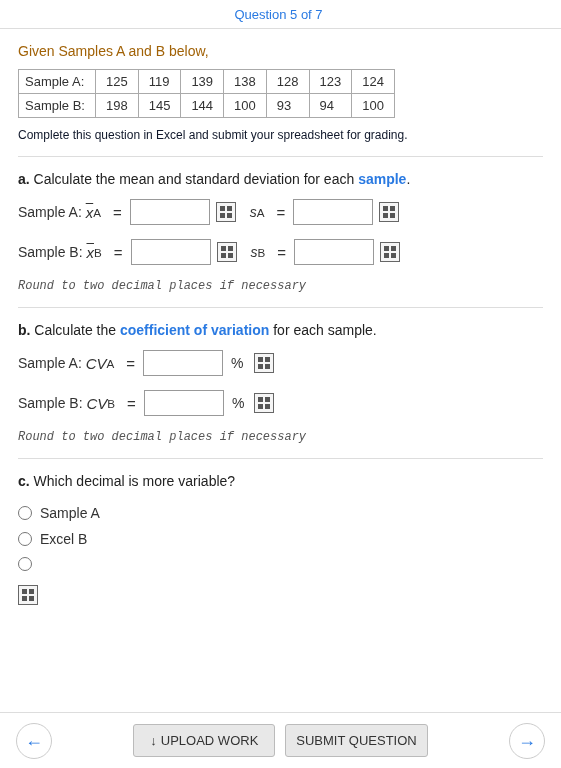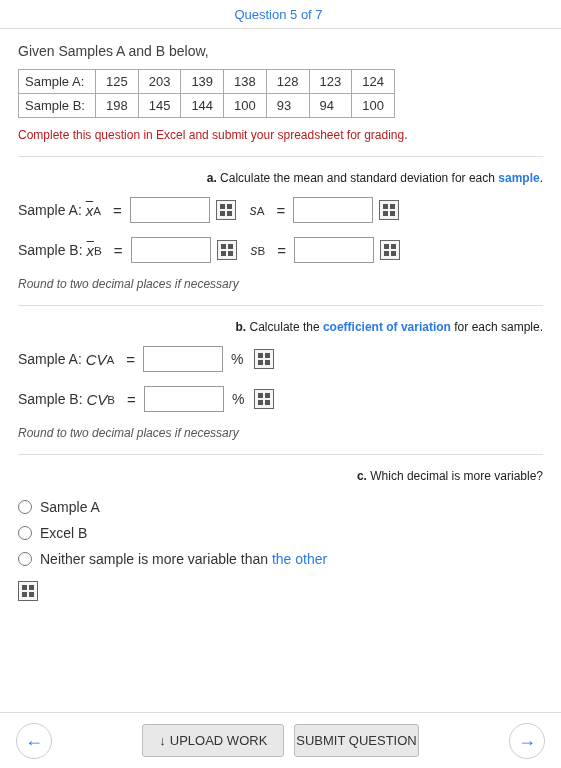--- a/index.html
+++ b/index.html
@@ -25,21 +25,21 @@
       font-weight: normal;
     }
 
     .main-content {
       padding: 14px 18px 80px 18px;
     }
 
     .intro-text {
       font-size: 14px;
       margin-bottom: 10px;
-      color: #404040;
+      color: #a16207;
     }
 
     .sample-table {
       border-collapse: collapse;
       margin-bottom: 10px;
       font-size: 13px;
     }
 
     .sample-table td, .sample-table th {
       border: 1px solid #aaa;
@@ -48,36 +48,35 @@
       min-width: 36px;
     }
 
     .sample-table td:first-child {
       text-align: left;
       padding-left: 6px;
     }
 
     .excel-note {
       font-size: 12px;
-      color: #b91c1c;
+      color: #0f172a;
       margin-bottom: 14px;
       font-style: normal;
     }
 
     .section-divider {
       border: none;
       border-top: 1px solid #ddd;
       margin: 14px 0;
     }
 
     .section-label {
-      font-size: 12px;
+      font-size: 14px;
       margin-bottom: 12px;
       color: #222;
-      text-align: right;
     }
 
     .section-label b {
       font-weight: bold;
     }
 
     .section-label .highlight {
       color: #2a7ae2;
       font-weight: bold;
     }
@@ -130,20 +129,21 @@
     .grid-icon svg {
       width: 12px;
       height: 12px;
     }
 
     .round-note {
       font-size: 12px;
       color: #555;
       font-style: italic;
       margin-bottom: 4px;
+      font-family: Liberation Mono, monospace;
     }
 
     .percent-sign {
       margin-left: 4px;
       margin-right: 4px;
       font-size: 14px;
     }
 
     .radio-group {
       margin-top: 16px;
@@ -223,21 +223,21 @@
       border-radius: 3px;
       display: flex;
       align-items: center;
       gap: 4px;
       color: #333;
     }
 
     .btn-submit {
       background: #e8e8e8;
       border: 1px solid #bbb;
-      padding: 8px 1px;
+      padding: 8px 10px;
       font-size: 13px;
       cursor: pointer;
       border-radius: 3px;
       color: #333;
       font-weight: 500;
     }
 
     .eq-sign {
       margin: 0 4px;
       font-size: 15px;
@@ -262,21 +262,21 @@
 
   
   <p class="intro-text">Given Samples A and B below,</p>
 
   
   <table class="sample-table">
     <tbody>
         <tr>
       <td>Sample A:</td>
       <td>125</td>
-      <td>203</td>
+      <td>119</td>
       <td>139</td>
       <td>138</td>
       <td>128</td>
       <td>123</td>
       <td>124</td>
     </tr>
     <tr>
       <td>Sample B:</td>
       <td>198</td>
       <td>145</td>
@@ -425,21 +425,20 @@
     <label class="radio-item">
       <input type="radio" name="variability" value="A" style="">
       <span>Sample A</span>
     </label>
     <label class="radio-item">
       <input type="radio" name="variability" value="B" style="">
       <span>Excel B</span>
     </label>
     <label class="radio-item">
       <input type="radio" name="variability" value="neither" style="">
-      <span>Neither sample is more variable than <span class="highlight">the other</span></span>
     </label>
   </div>
 
   
   <div class="bottom-grid-icon">
     <svg viewBox="0 0 12 12" fill="none" xmlns="http://www.w3.org/2000/svg" width="12" height="12">
       <rect x="0" y="0" width="5" height="5" fill="#555"></rect>
       <rect x="7" y="0" width="5" height="5" fill="#555"></rect>
       <rect x="0" y="7" width="5" height="5" fill="#555"></rect>
       <rect x="7" y="7" width="5" height="5" fill="#555"></rect>

